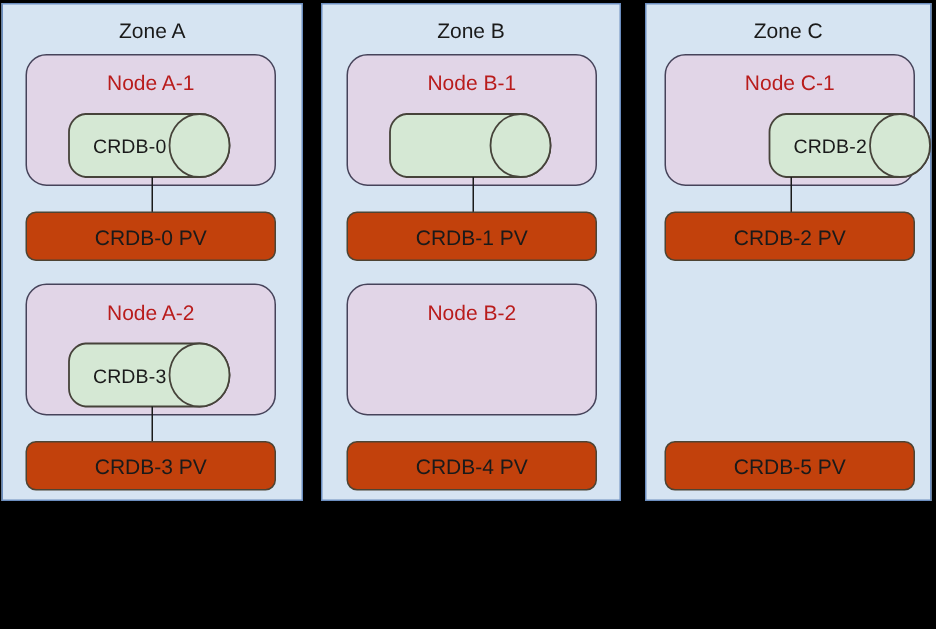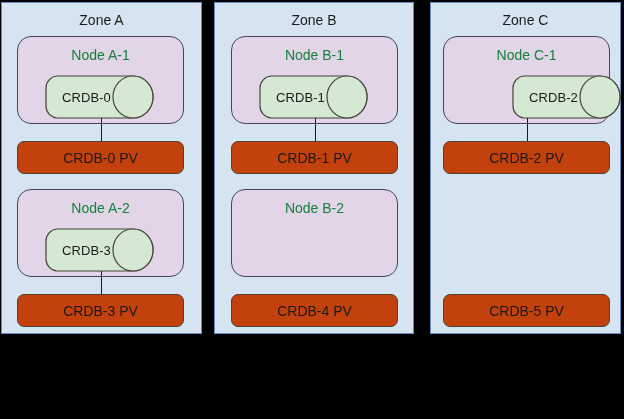--- a/index.html
+++ b/index.html
@@ -42,21 +42,21 @@
     border-radius: 14px;
     box-sizing: border-box;
   }
   .node-title {
     position: absolute;
     left: 0;
     right: 0;
     top: 10px;
     text-align: center;
     font-size: 14px;
-    color: #15803d;
+    color: #b91c1c;
     line-height: 16px;
     white-space: nowrap;
   }
   .cylinder {
     position: absolute;
   }
   .cylinder svg {
     display: block;
     overflow: visible;
   }
@@ -140,21 +140,20 @@
   <div class="zone" style="left:214px; top:2px; width:200px; height:332px;">
     <div class="zone-title">Zone B</div>
 
     <div class="node" style="left:16px; top:33px; width:167px; height:88px;">
       <div class="node-title">Node B-1</div>
       <div class="cylinder" style="left:27px; top:38px; width:112px; height:44px;">
         <svg width="112" height="44" viewBox="0 0 112 44">
           <path d="M 12 1 L 88 1 A 20 21 0 0 1 88 43 L 12 43 A 12 12 0 0 1 1 31 L 1 13 A 12 12 0 0 1 12 1 Z" fill="#d5e8d4" stroke="#46433a" stroke-width="1.2"></path>
           <ellipse cx="88" cy="22" rx="20" ry="21" fill="#d5e8d4" stroke="#46433a" stroke-width="1.2"></ellipse>
         </svg>
-        <div class="cyl-label">CRDB-1</div>
       </div>
     </div>
 
     <div class="connector" style="left:100px; top:115px; height:24px;"></div>
 
     <div class="pv" style="left:16px; top:138px; width:167px; height:33px;">
       <span>CRDB-1 PV</span>
     </div>
 
     <div class="node" style="left:16px; top:186px; width:167px; height:88px;">

